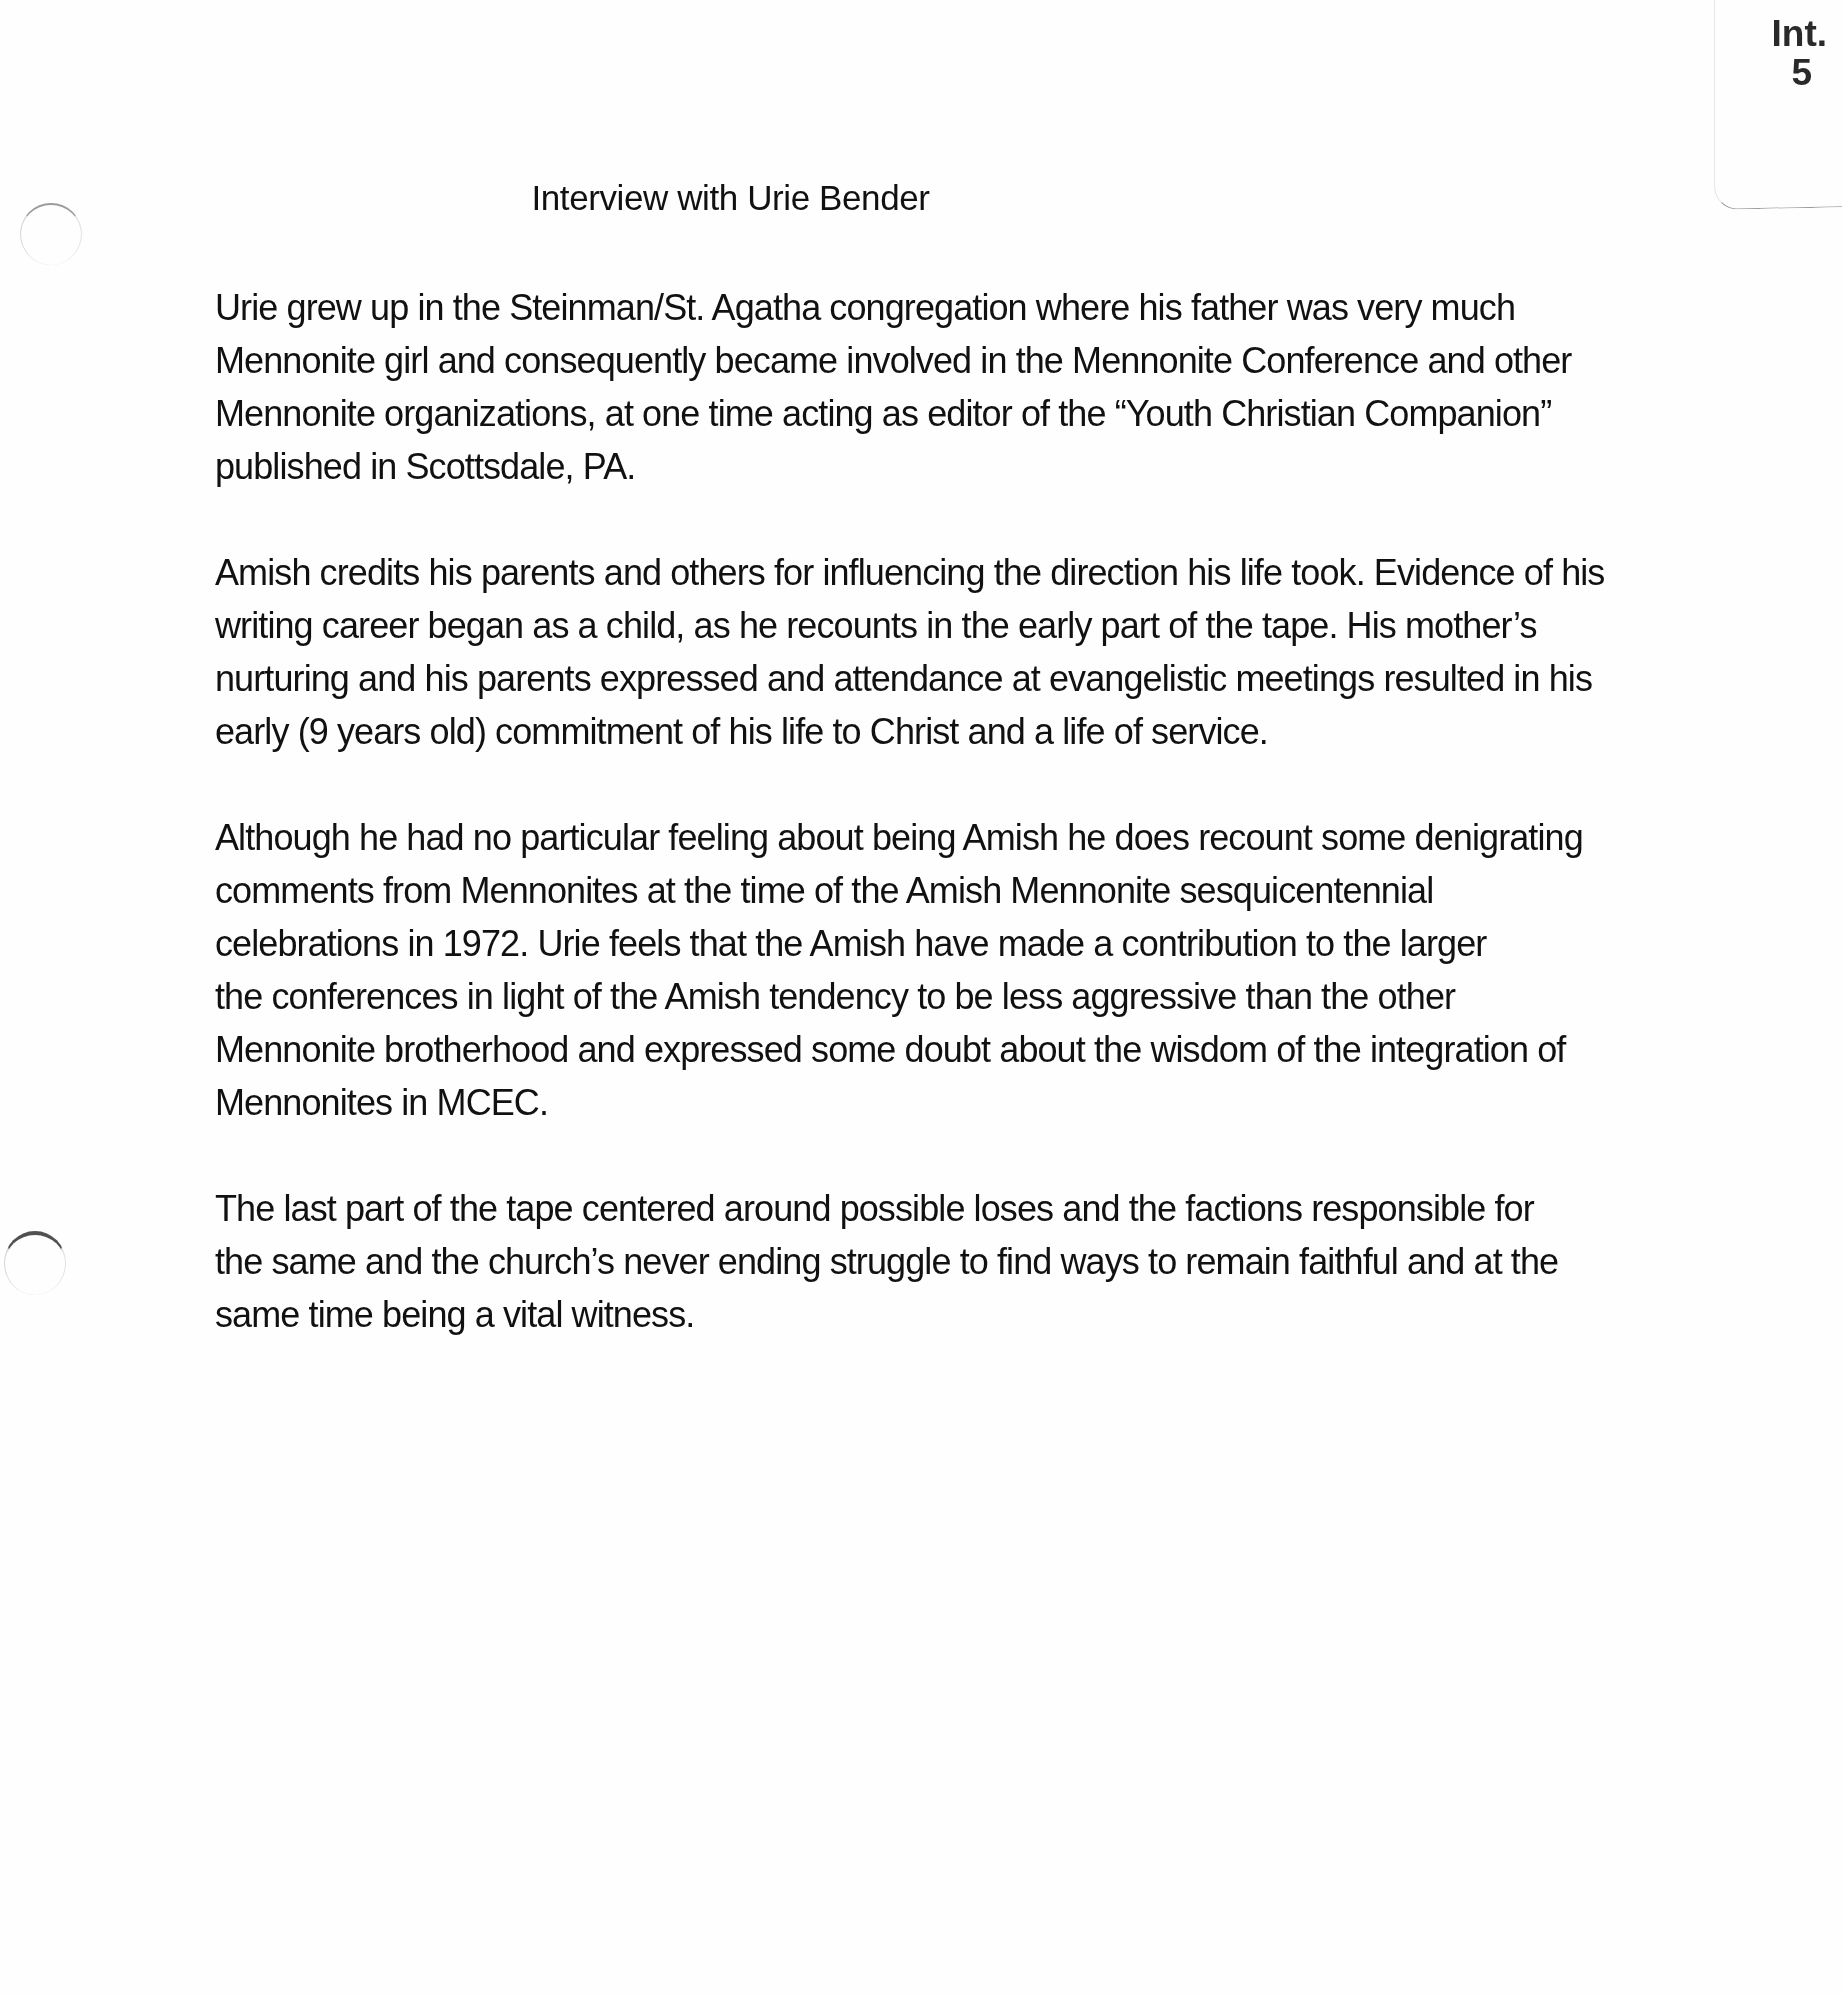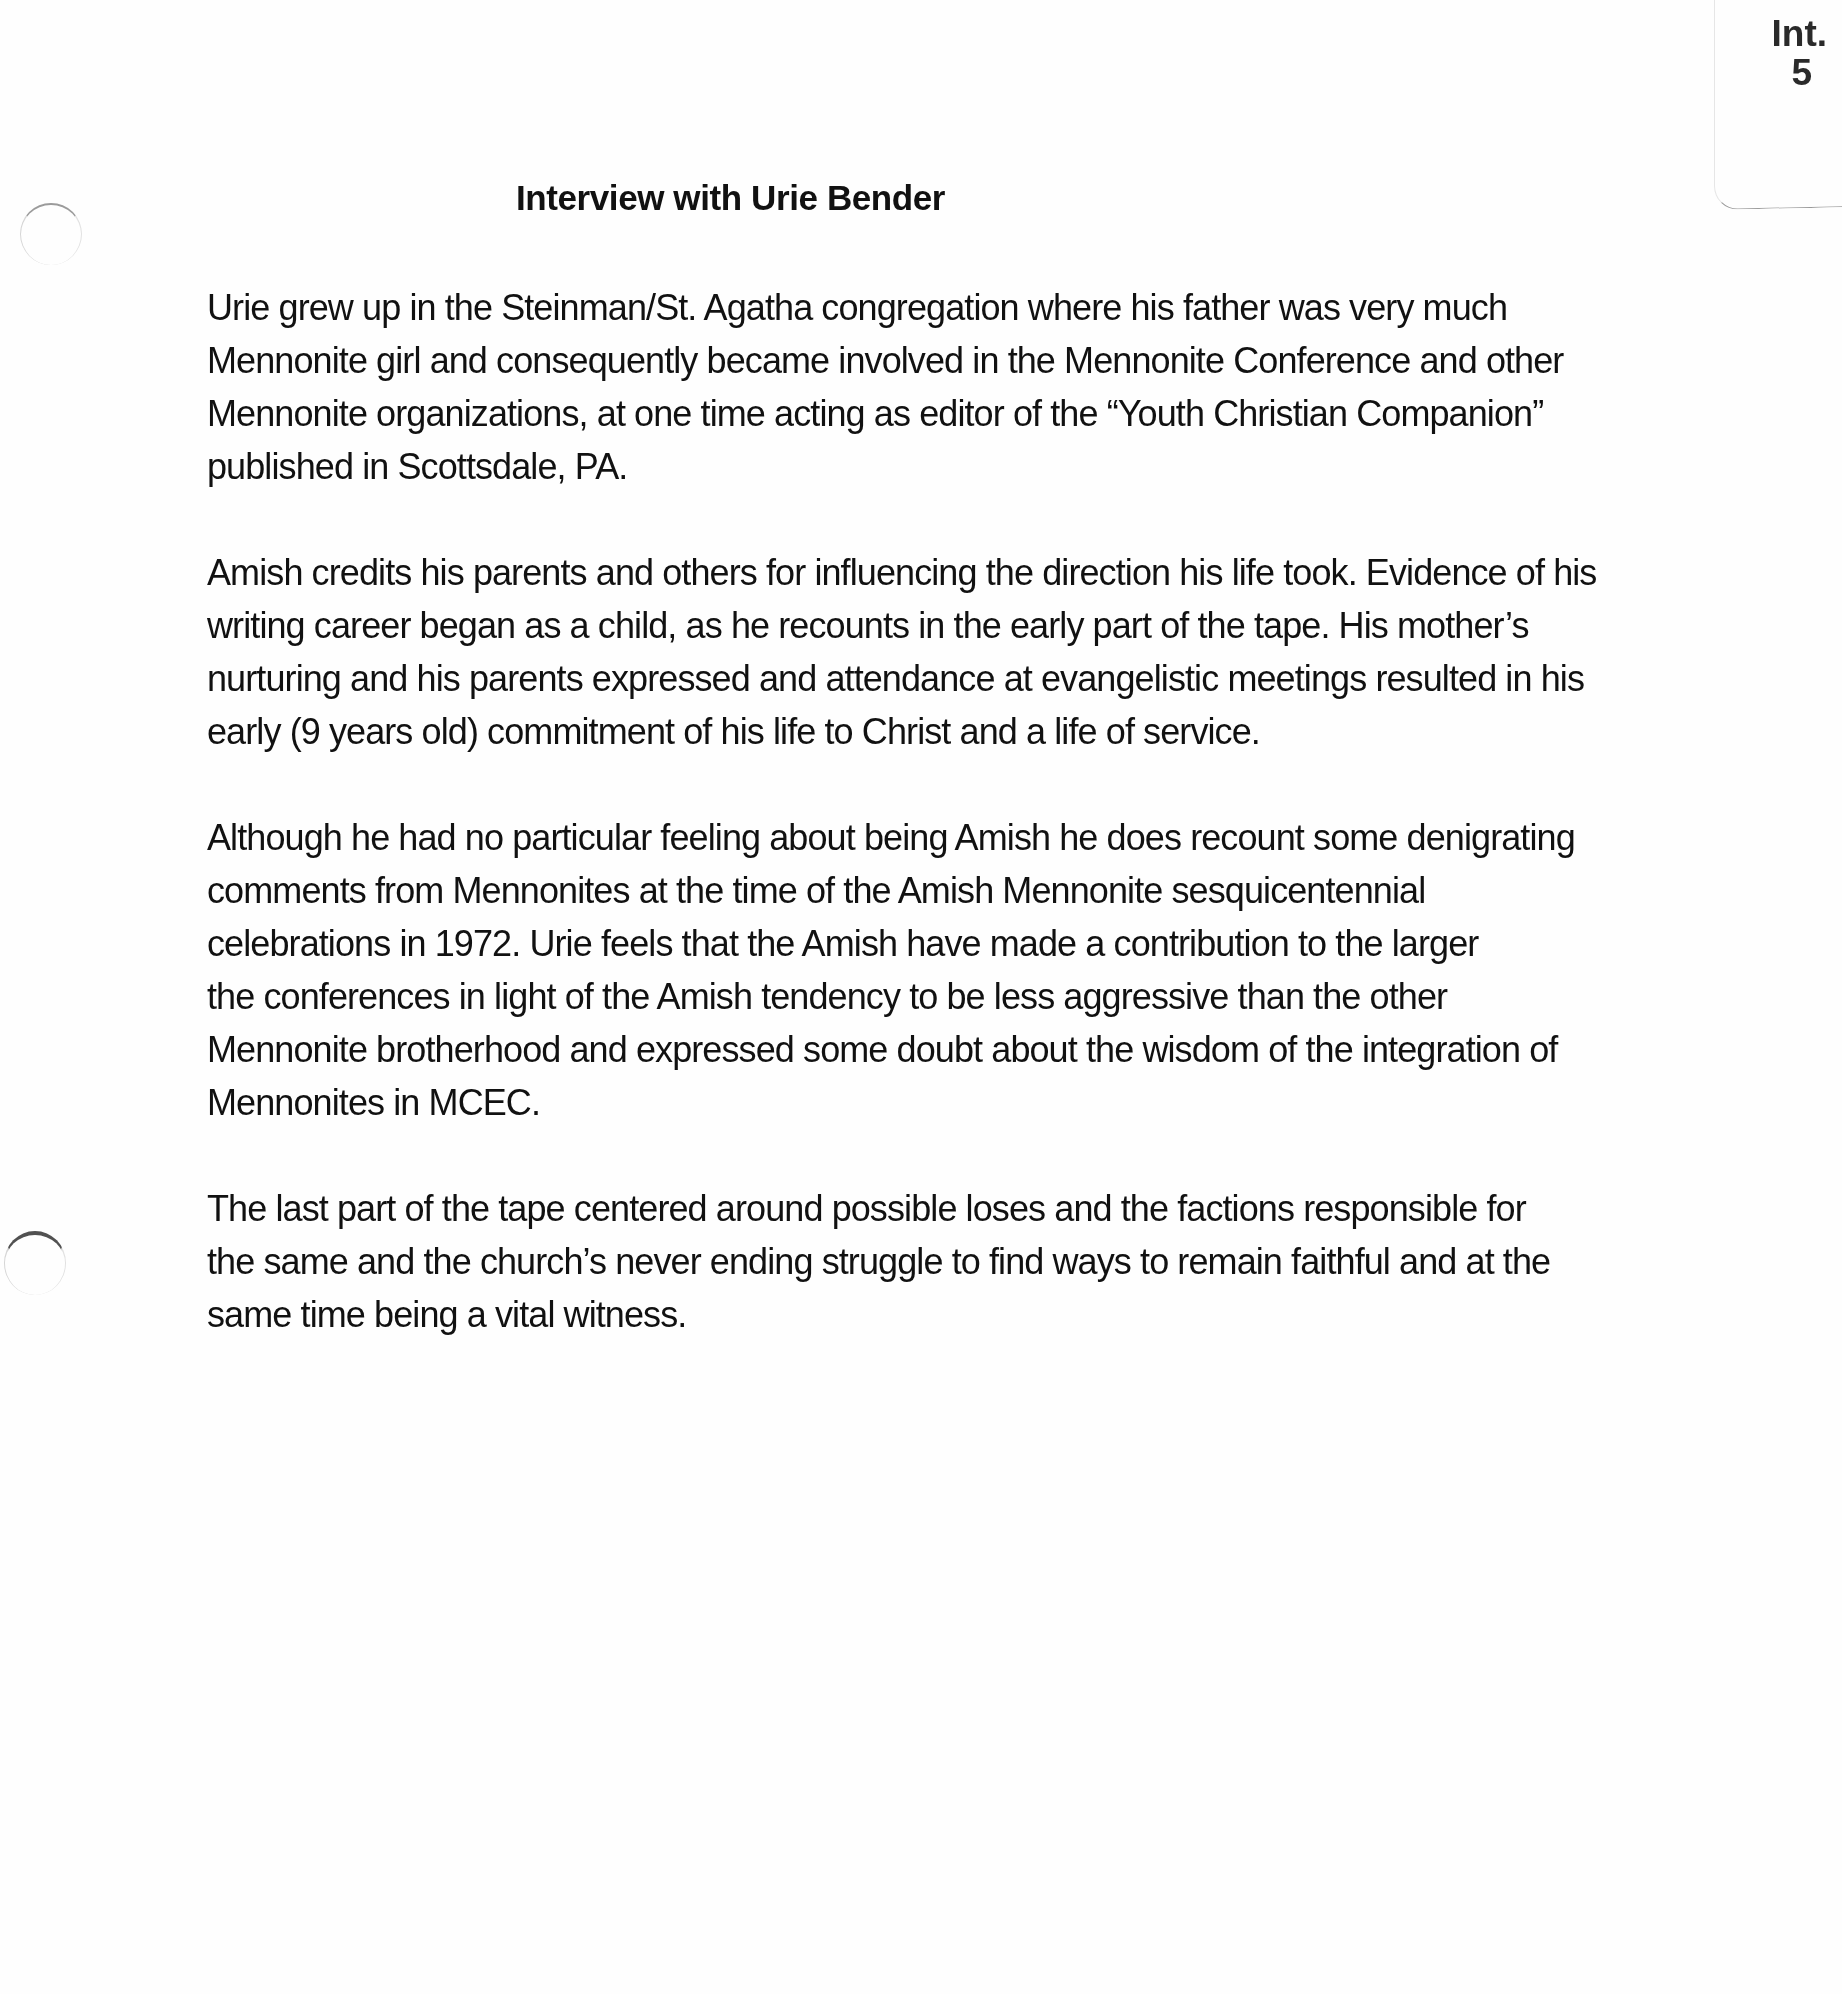--- a/index.html
+++ b/index.html
@@ -68,33 +68,32 @@
     .title {
       position: absolute;
       left: 0;
       width: 1461px;
       top: 178px;
       text-align: center;
       font-size: 35px;
       line-height: 40px;
       letter-spacing: -0.4px;
       color: #111111;
-      font-weight: bold;
     }
     .body-text {
       position: absolute;
       left: 199px;
       top: 281px;
       width: 1580px;
     }
     .para {
       font-size: 36px;
       line-height: 53px;
       letter-spacing: -0.9px;
-      margin: 0 0 53px 8px;
+      margin: 0 0 53px 16px;
       color: #111111;
     }
     .para .line {
       display: block;
       white-space: nowrap;
     }
   </style>
 </head>
 <body>
 

